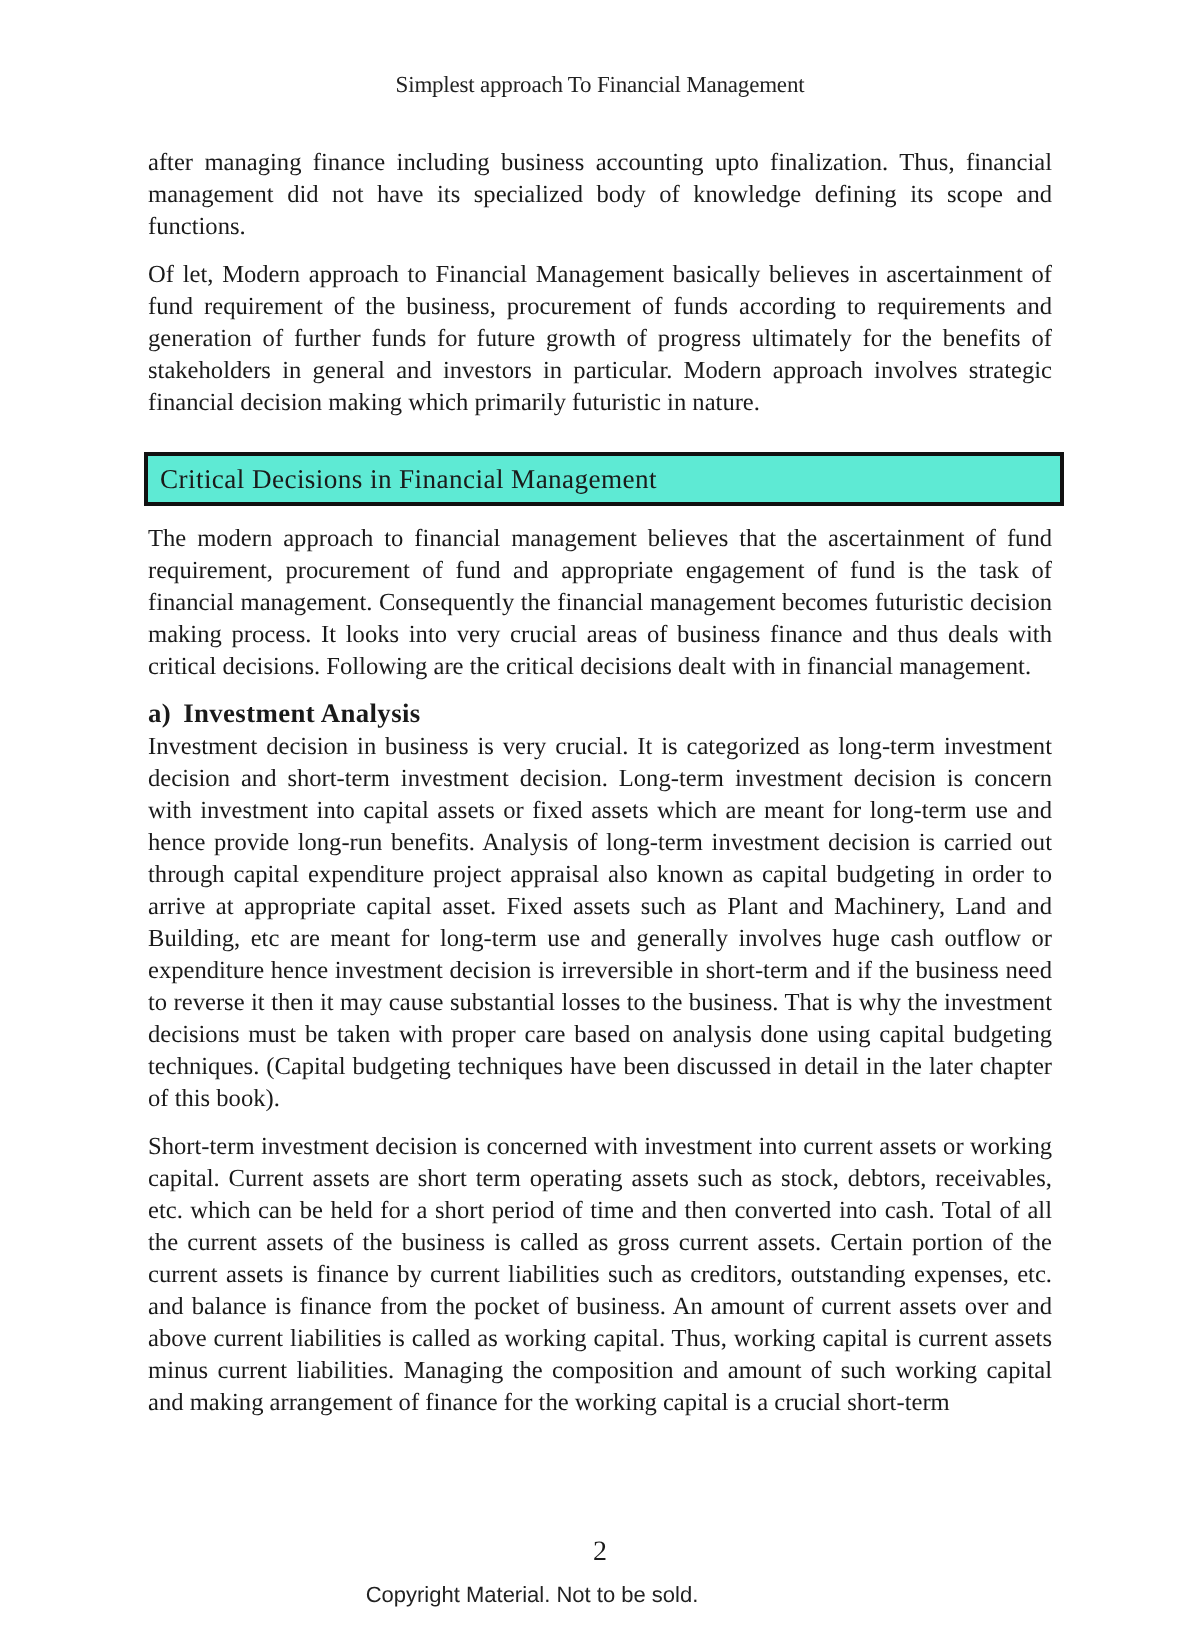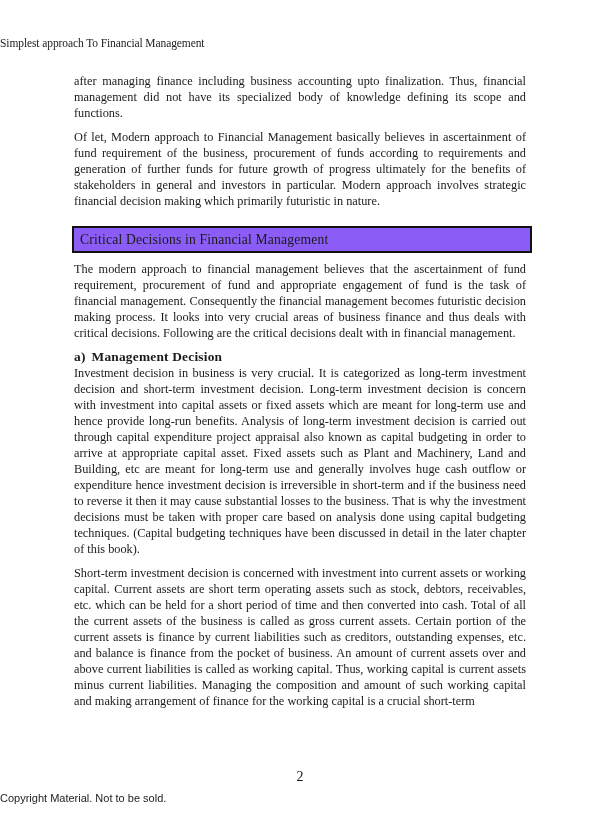--- a/index.html
+++ b/index.html
@@ -13,20 +13,21 @@
       position: relative;
       overflow: hidden;
       color: #1a1a1a;
       font-family: "Liberation Serif", "DejaVu Serif", serif;
     }
     .running-header {
       position: absolute;
       top: 37px;
       left: 0;
       width: 600px;
+      text-align: center;
       font-size: 11.5px;
       letter-spacing: -0.1px;
       color: #222;
     }
     .content {
       position: absolute;
       top: 73px;
       left: 74px;
       width: 452px;
     }
@@ -37,21 +38,21 @@
       text-align: justify;
       text-align-last: left;
     }
     .para + .para { margin-top: 8px; }
     .section-box {
       margin-top: 17px;
       margin-left: -2px;
       width: 450px;
       height: 23px;
       border: 2px solid #111;
-      background: #8b5cf6;
+      background: #5eead4;
       box-sizing: content-box;
       padding: 0 0 0 6px;
       display: flex;
       align-items: center;
       font-size: 13.6px;
       letter-spacing: 0.2px;
     }
     .after-box { margin-top: 8px !important; }
     .subheading {
       margin: 7px 0 0 0;
@@ -67,21 +68,21 @@
       left: 0;
       width: 600px;
       text-align: center;
       font-size: 14px;
     }
     .copyright {
       position: absolute;
       top: 792px;
       left: 0;
       width: 532px;
-      text-align: left;
+      text-align: center;
       font-family: "Liberation Sans", "DejaVu Sans", sans-serif;
       font-size: 11px;
       color: #222;
     }
   </style>
 </head>
 <body>
 
 <div class="running-header">Simplest approach To Financial Management</div>
 
@@ -89,21 +90,21 @@
   <p class="para">after managing finance including business accounting upto finalization. Thus, financial management did not have its specialized body of knowledge defining its scope and functions.</p>
   <p class="para">Of let, Modern approach to Financial Management basically believes in ascertainment of fund requirement of the business, procurement of funds according to requirements and generation of further funds for future growth of progress ultimately for the benefits of stakeholders in general and investors in particular. Modern approach involves strategic financial decision making which primarily futuristic in nature.</p>
 
   <div class="section-box">
     <span>Critical Decisions in Financial Management</span>
   </div>
 
   <p class="para after-box">The modern approach to financial management believes that the ascertainment of fund requirement, procurement of fund and appropriate engagement of fund is the task of financial management. Consequently the financial management becomes futuristic decision making process. It looks into very crucial areas of business finance and thus deals with critical decisions. Following are the critical decisions dealt with in financial management.</p>
 
   <h3 class="subheading">
-    <span class="num">a)</span><span>Management Decision</span>
+    <span class="num">a)</span><span>Investment Analysis</span>
   </h3>
 
   <p class="para sub-para">Investment decision in business is very crucial. It is categorized as long-term investment decision and short-term investment decision. Long-term investment decision is concern with investment into capital assets or fixed assets which are meant for long-term use and hence provide long-run benefits. Analysis of long-term investment decision is carried out through capital expenditure project appraisal also known as capital budgeting in order to arrive at appropriate capital asset. Fixed assets such as Plant and Machinery, Land and Building, etc are meant for long-term use and generally involves huge cash outflow or expenditure hence investment decision is irreversible in short-term and if the business need to reverse it then it may cause substantial losses to the business. That is why the investment decisions must be taken with proper care based on analysis done using capital budgeting techniques. (Capital budgeting techniques have been discussed in detail in the later chapter of this book).</p>
   <p class="para">Short-term investment decision is concerned with investment into current assets or working capital. Current assets are short term operating assets such as stock, debtors, receivables, etc. which can be held for a short period of time and then converted into cash. Total of all the current assets of the business is called as gross current assets. Certain portion of the current assets is finance by current liabilities such as creditors, outstanding expenses, etc. and balance is finance from the pocket of business. An amount of current assets over and above current liabilities is called as working capital. Thus, working capital is current assets minus current liabilities. Managing the composition and amount of such working capital and making arrangement of finance for the working capital is a crucial short-term</p>
 </div>
 
 <div class="page-number">2</div>
 <div class="copyright">Copyright Material. Not to be sold.</div>
 
 </body></html>

